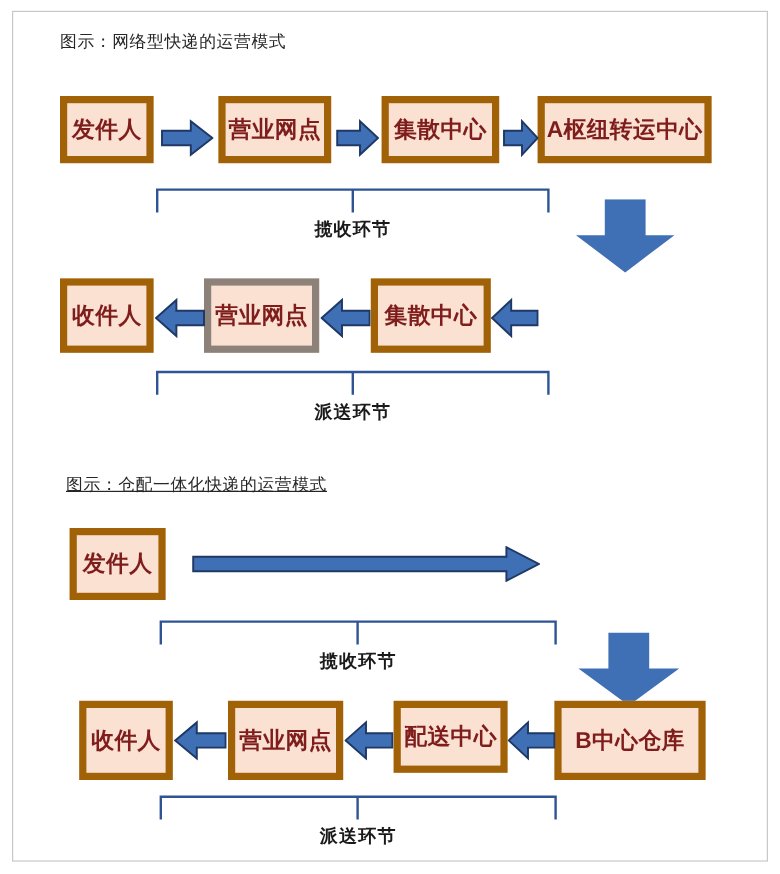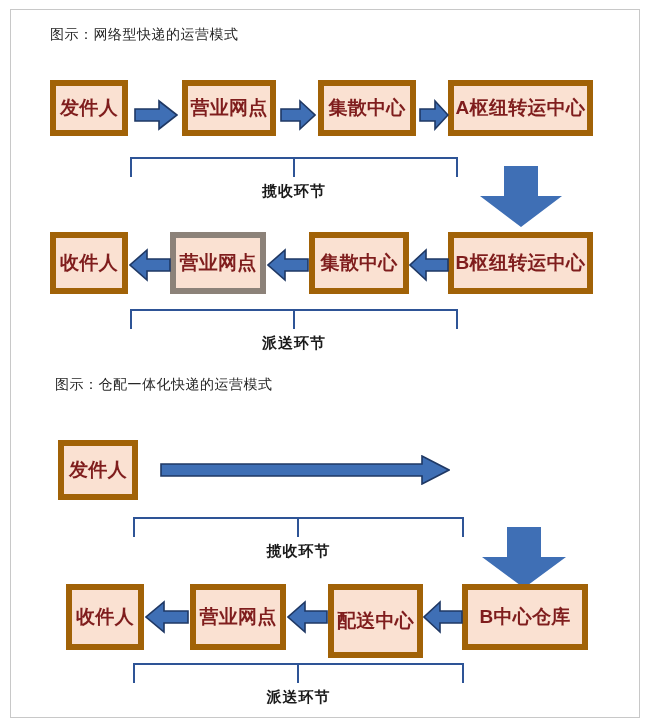--- a/index.html
+++ b/index.html
@@ -90,59 +90,58 @@
   </svg>
   <div class="stage-label" style="left:128px; top:182px; width:332px;">揽收环节</div>
 
   <svg class="arrow-svg" style="left:478px; top:166px;" width="86" height="62" viewBox="0 0 86 62">
     <polygon points="26,0 60,0 60,30 84,30 43,61 2,30 26,30" fill="#3f6fb5"></polygon>
   </svg>
 
   <div class="node" style="left:50px; top:232px; width:78px; height:62px;">收件人</div>
   <div class="node dark-border" style="left:170px; top:232px; width:96px; height:62px;">营业网点</div>
   <div class="node" style="left:309px; top:232px; width:100px; height:62px;">集散中心</div>
-  <div class="node" style="left:448px; top:232px; width:145px; height:62px;">B枢纽转运中心</div>
 
   <svg class="arrow-svg" style="left:129px; top:248px;" width="42" height="34" viewBox="0 0 42 34">
     <polygon points="41,11 18,11 18,2 1,17 18,32 18,23 41,23" fill="#3f6fb5" stroke="#1f3864" stroke-width="1.6"></polygon>
   </svg>
   <svg class="arrow-svg" style="left:267px; top:248px;" width="42" height="34" viewBox="0 0 42 34">
     <polygon points="41,11 18,11 18,2 1,17 18,32 18,23 41,23" fill="#3f6fb5" stroke="#1f3864" stroke-width="1.6"></polygon>
   </svg>
   <svg class="arrow-svg" style="left:409px; top:248px;" width="40" height="34" viewBox="0 0 40 34">
     <polygon points="39,11 17,11 17,2 1,17 17,32 17,23 39,23" fill="#3f6fb5" stroke="#1f3864" stroke-width="1.6"></polygon>
   </svg>
 
   <svg class="bracket" style="left:128px; top:305px;" width="332" height="26" viewBox="0 0 332 26">
     <path d="M3,24 L3,5 L329,5 L329,24" fill="none" stroke="#2e5496" stroke-width="2"></path>
     <path d="M166,5 L166,24" fill="none" stroke="#2e5496" stroke-width="2"></path>
   </svg>
   <div class="stage-label" style="left:128px; top:334px; width:332px;">派送环节</div>
 
-  <div class="section-title" style="left:55px; top:376px;">图示：仓配一体化快递的运营模式</div>
+  <div class="section-title" style="left:55px; top:395px;text-decoration:underline;">图示：仓配一体化快递的运营模式</div>
 
   <div class="node" style="left:58px; top:440px; width:80px; height:60px;">发件人</div>
 
   <svg class="arrow-svg" style="left:160px; top:455px;" width="290" height="30" viewBox="0 0 290 30">
     <polygon points="1,9 262,9 262,1 289,15 262,29 262,21 1,21" fill="#3f6fb5" stroke="#1f3864" stroke-width="1.6"></polygon>
   </svg>
 
   <svg class="bracket" style="left:131px; top:513px;" width="335" height="26" viewBox="0 0 335 26">
     <path d="M3,24 L3,5 L332,5 L332,24" fill="none" stroke="#2e5496" stroke-width="2"></path>
     <path d="M167,5 L167,24" fill="none" stroke="#2e5496" stroke-width="2"></path>
   </svg>
   <div class="stage-label" style="left:131px; top:542px; width:335px;">揽收环节</div>
 
   <svg class="arrow-svg" style="left:480px; top:527px;" width="88" height="62" viewBox="0 0 88 62">
     <polygon points="27,0 61,0 61,30 86,30 44,61 2,30 27,30" fill="#3f6fb5"></polygon>
   </svg>
 
   <div class="node" style="left:66px; top:584px; width:78px; height:66px;">收件人</div>
   <div class="node" style="left:190px; top:584px; width:96px; height:66px;">营业网点</div>
-  <div class="node" style="left:328px; top:584px; width:95px; height:74px;">配送中心</div>
+  <div class="node" style="left:328px; top:584px; width:95px; height:60px;">配送中心</div>
   <div class="node" style="left:462px; top:584px; width:126px; height:66px;">B中心仓库</div>
 
   <svg class="arrow-svg" style="left:145px; top:600px;" width="44" height="34" viewBox="0 0 44 34">
     <polygon points="43,11 19,11 19,2 1,17 19,32 19,23 43,23" fill="#3f6fb5" stroke="#1f3864" stroke-width="1.6"></polygon>
   </svg>
   <svg class="arrow-svg" style="left:287px; top:600px;" width="41" height="34" viewBox="0 0 41 34">
     <polygon points="40,11 18,11 18,2 1,17 18,32 18,23 40,23" fill="#3f6fb5" stroke="#1f3864" stroke-width="1.6"></polygon>
   </svg>
   <svg class="arrow-svg" style="left:423px; top:600px;" width="40" height="34" viewBox="0 0 40 34">
     <polygon points="39,11 17,11 17,2 1,17 17,32 17,23 39,23" fill="#3f6fb5" stroke="#1f3864" stroke-width="1.6"></polygon>

